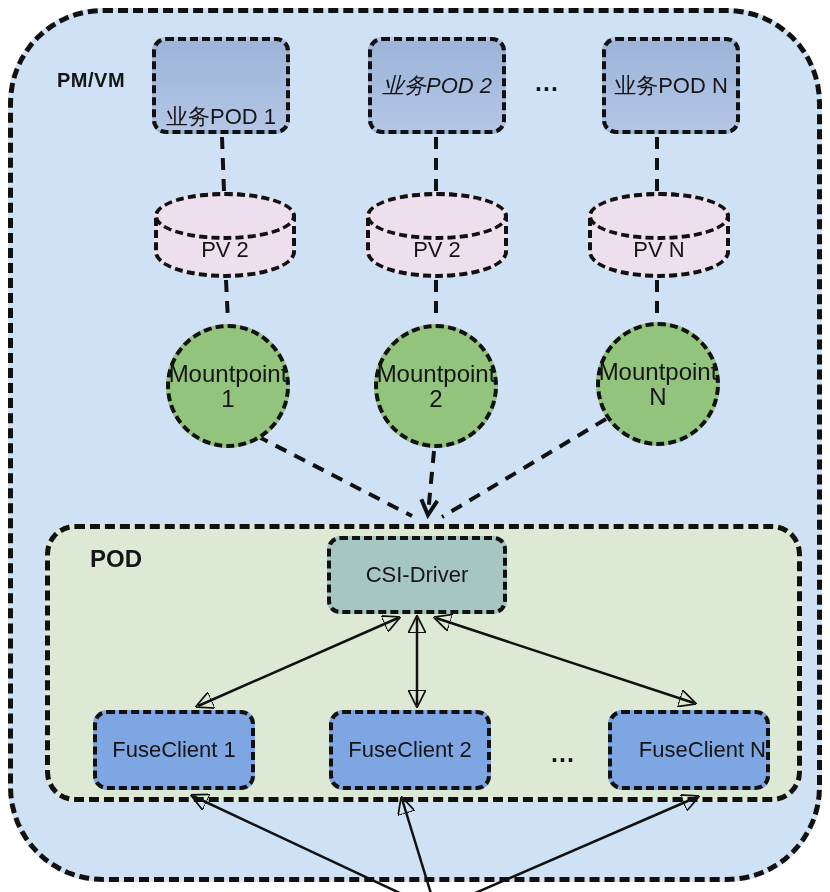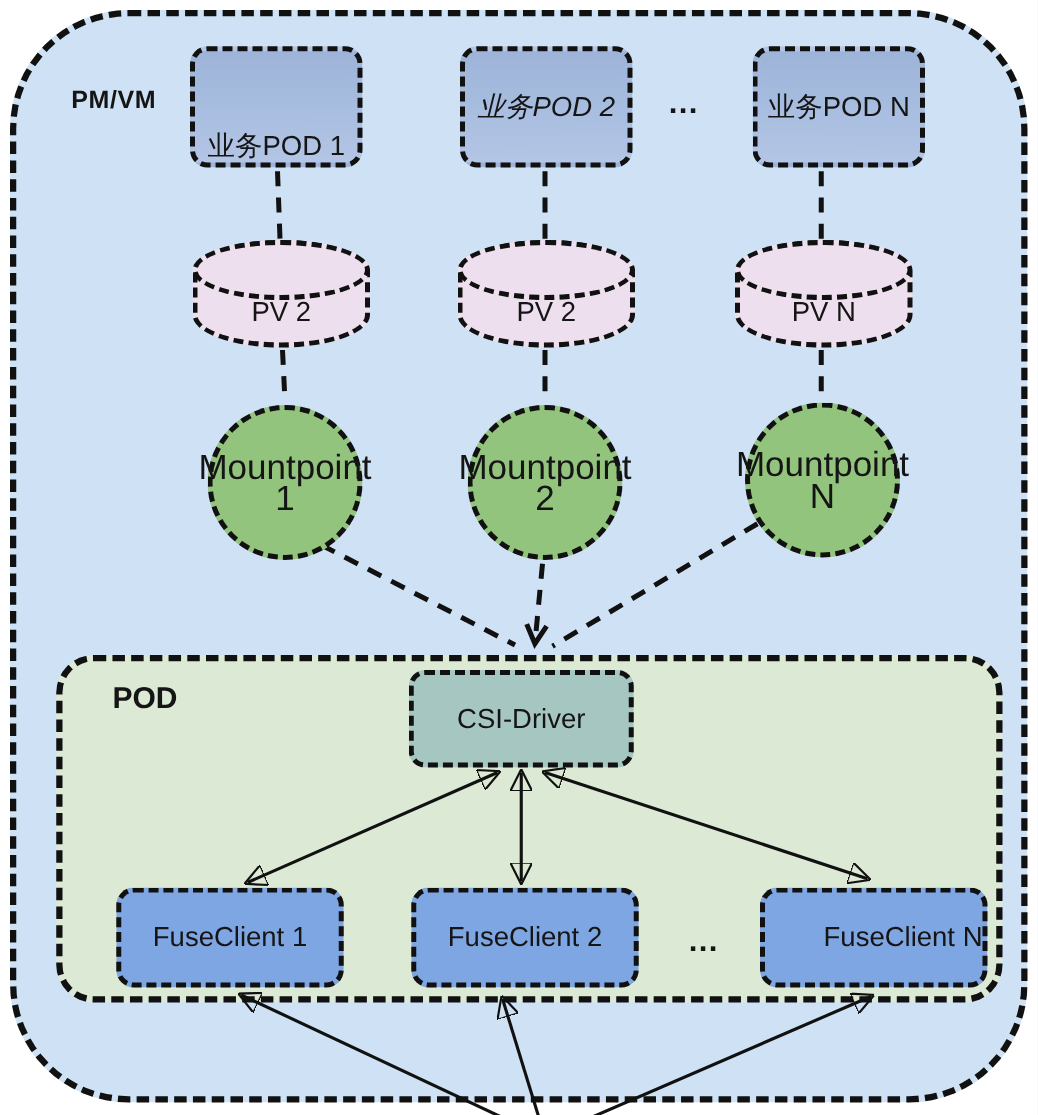--- a/index.html
+++ b/index.html
@@ -43,28 +43,28 @@
   }
   .pv-rim{
     position:absolute;left:-4px;right:-4px;top:-4px;height:48px;
     border:4px dashed var(--stroke,#111);border-radius:50%;
     background:var(--pv_bg,#eedfee);box-sizing:border-box;
   }
   .pv span{position:relative;transform:translateY(15px);}
   .mp{
     width:124px;height:124px;border-radius:50%;
     background:var(--mountpoint_bg,#93c47d);
-    flex-direction:column;font-size:28px;line-height:25px;
+    flex-direction:column;font-size:24px;line-height:25px;
   }
   .csi{
     width:180px;height:78px;border-radius:13px;
     background:var(--csi_bg,#a6c6c1);
   }
   .fuse{
-    width:182px;height:80px;border-radius:14px;
+    width:162px;height:80px;border-radius:14px;
     background:var(--fuseclient_bg,#7ea6e2);
   }
   .dots{
     position:absolute;width:44px;height:40px;display:flex;align-items:center;justify-content:center;
     font-size:25px;font-weight:700;letter-spacing:1px;
   }
   .wires{position:absolute;left:0;top:0;pointer-events:none;}
   .wires path{fill:none;stroke:var(--stroke,#111);}
   .dash{stroke-width:4px;stroke-dasharray:12 9;}
   .wire{stroke-width:2.5px;}

